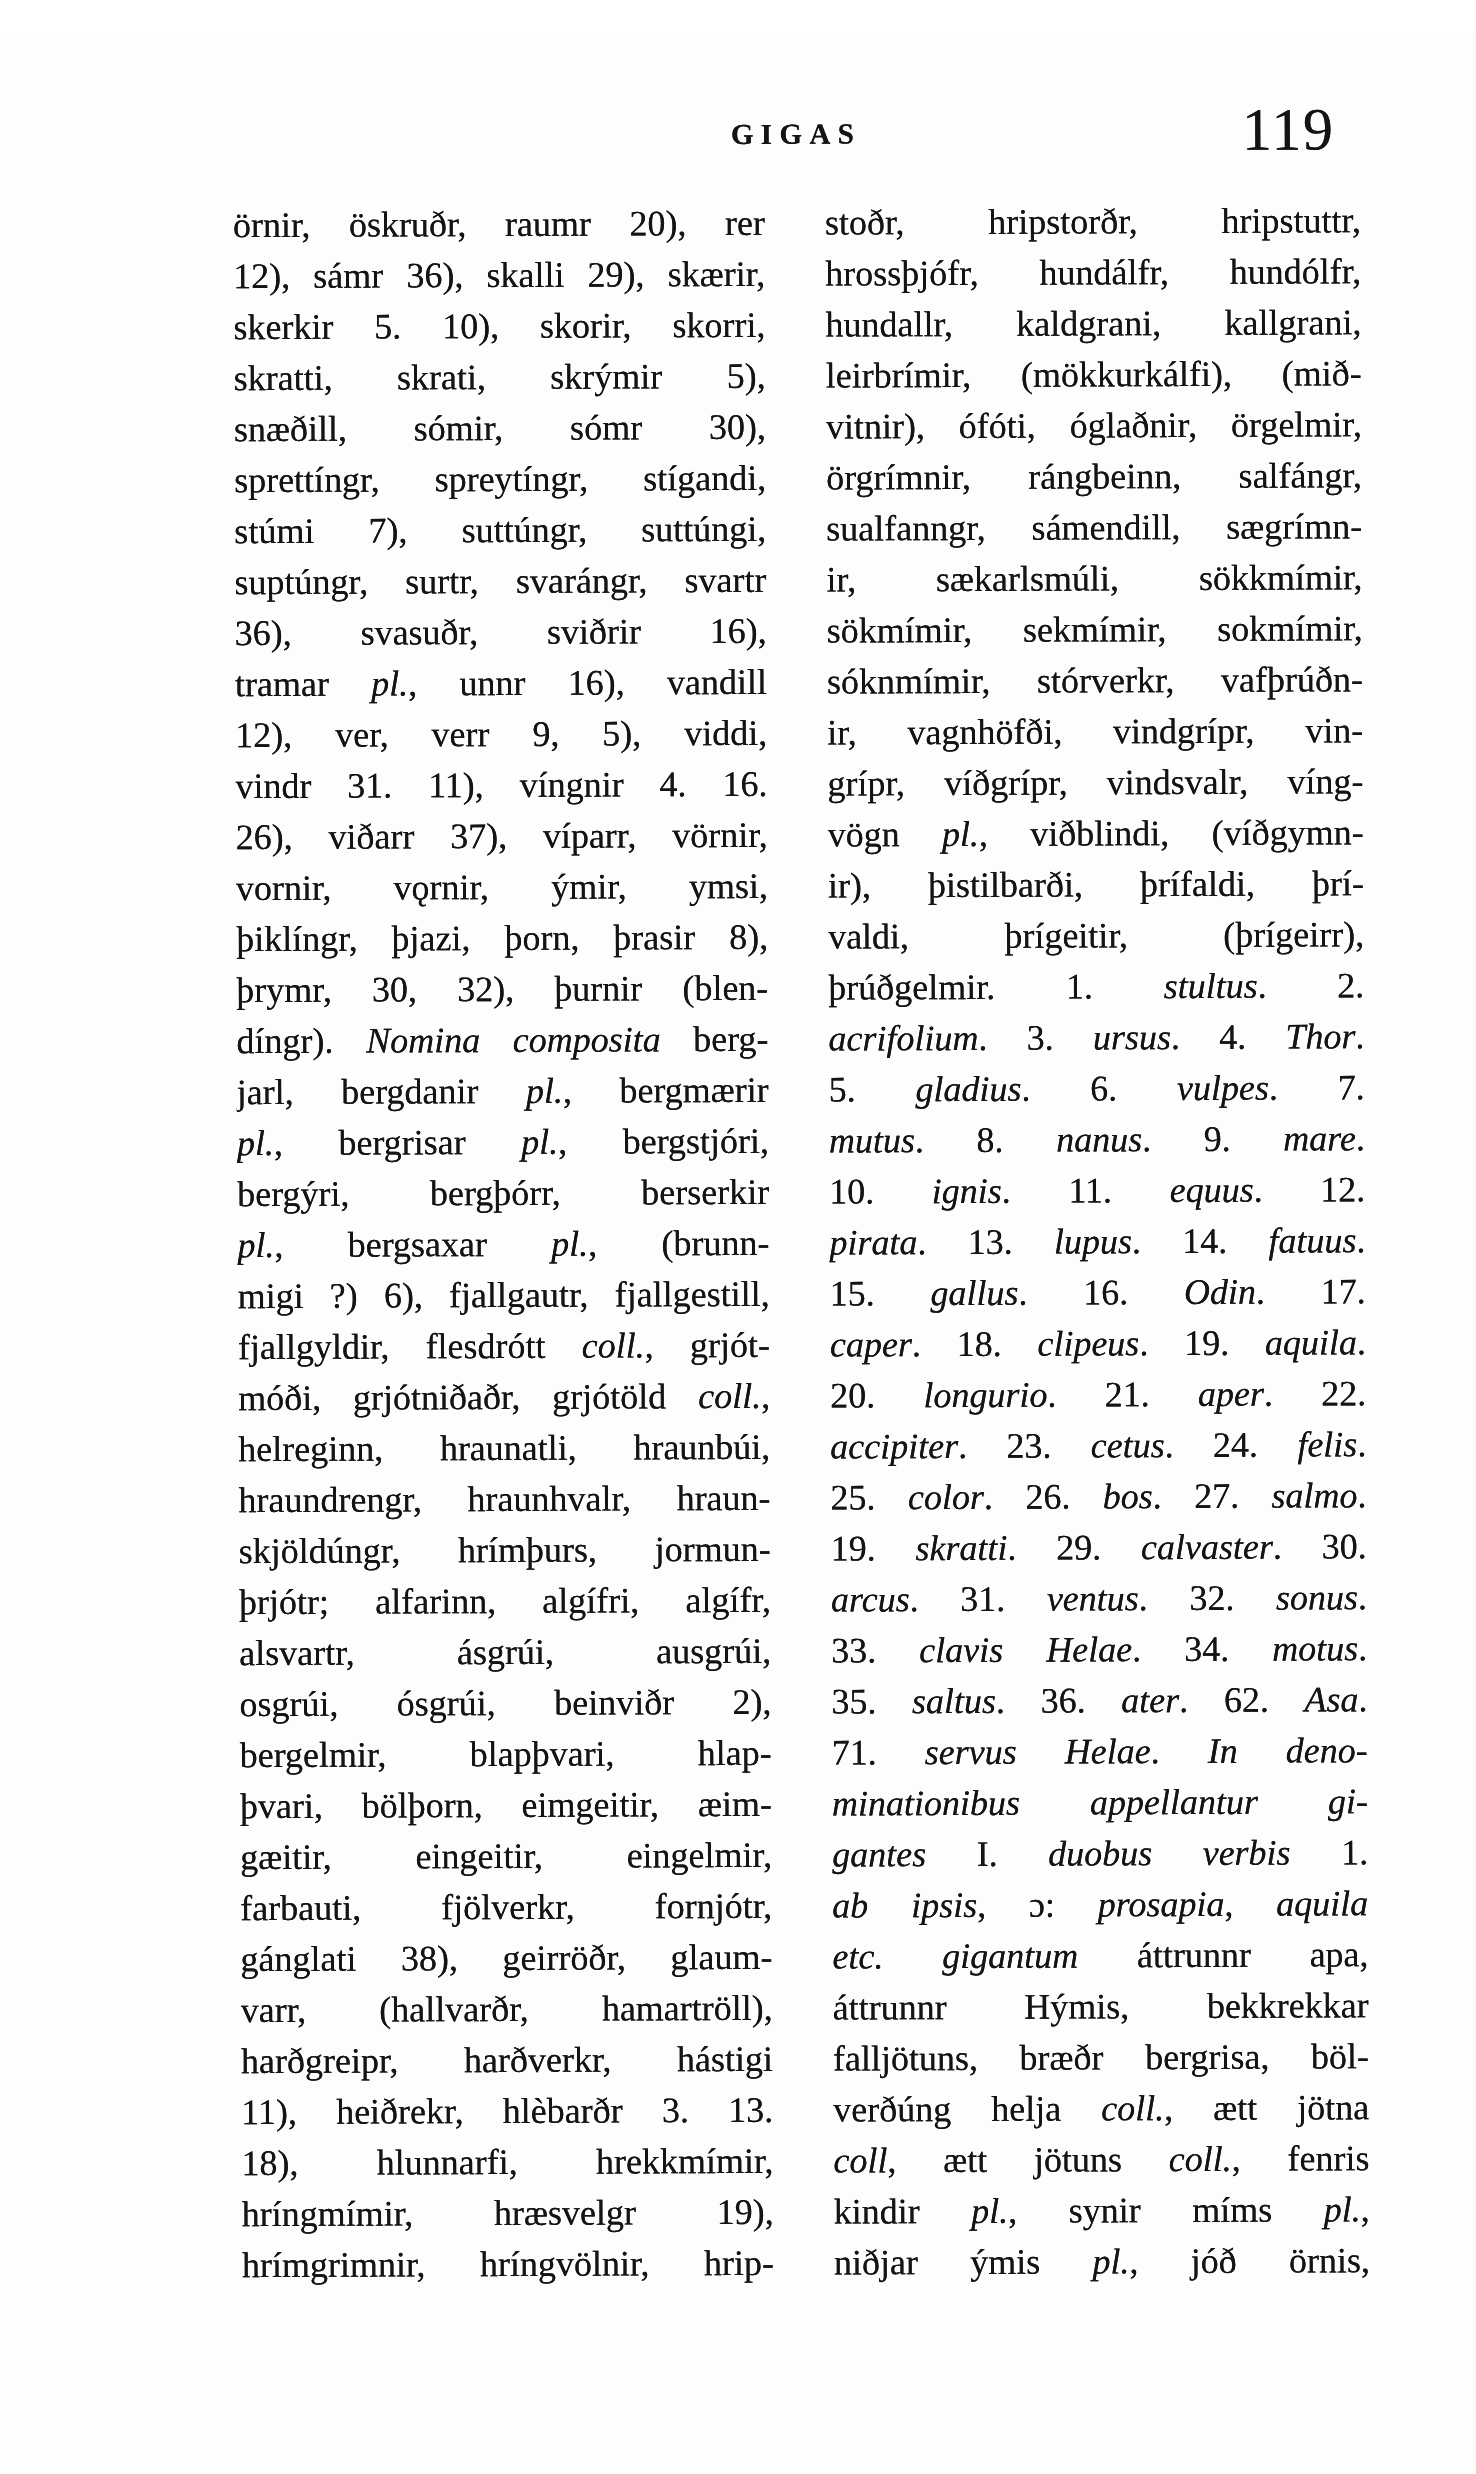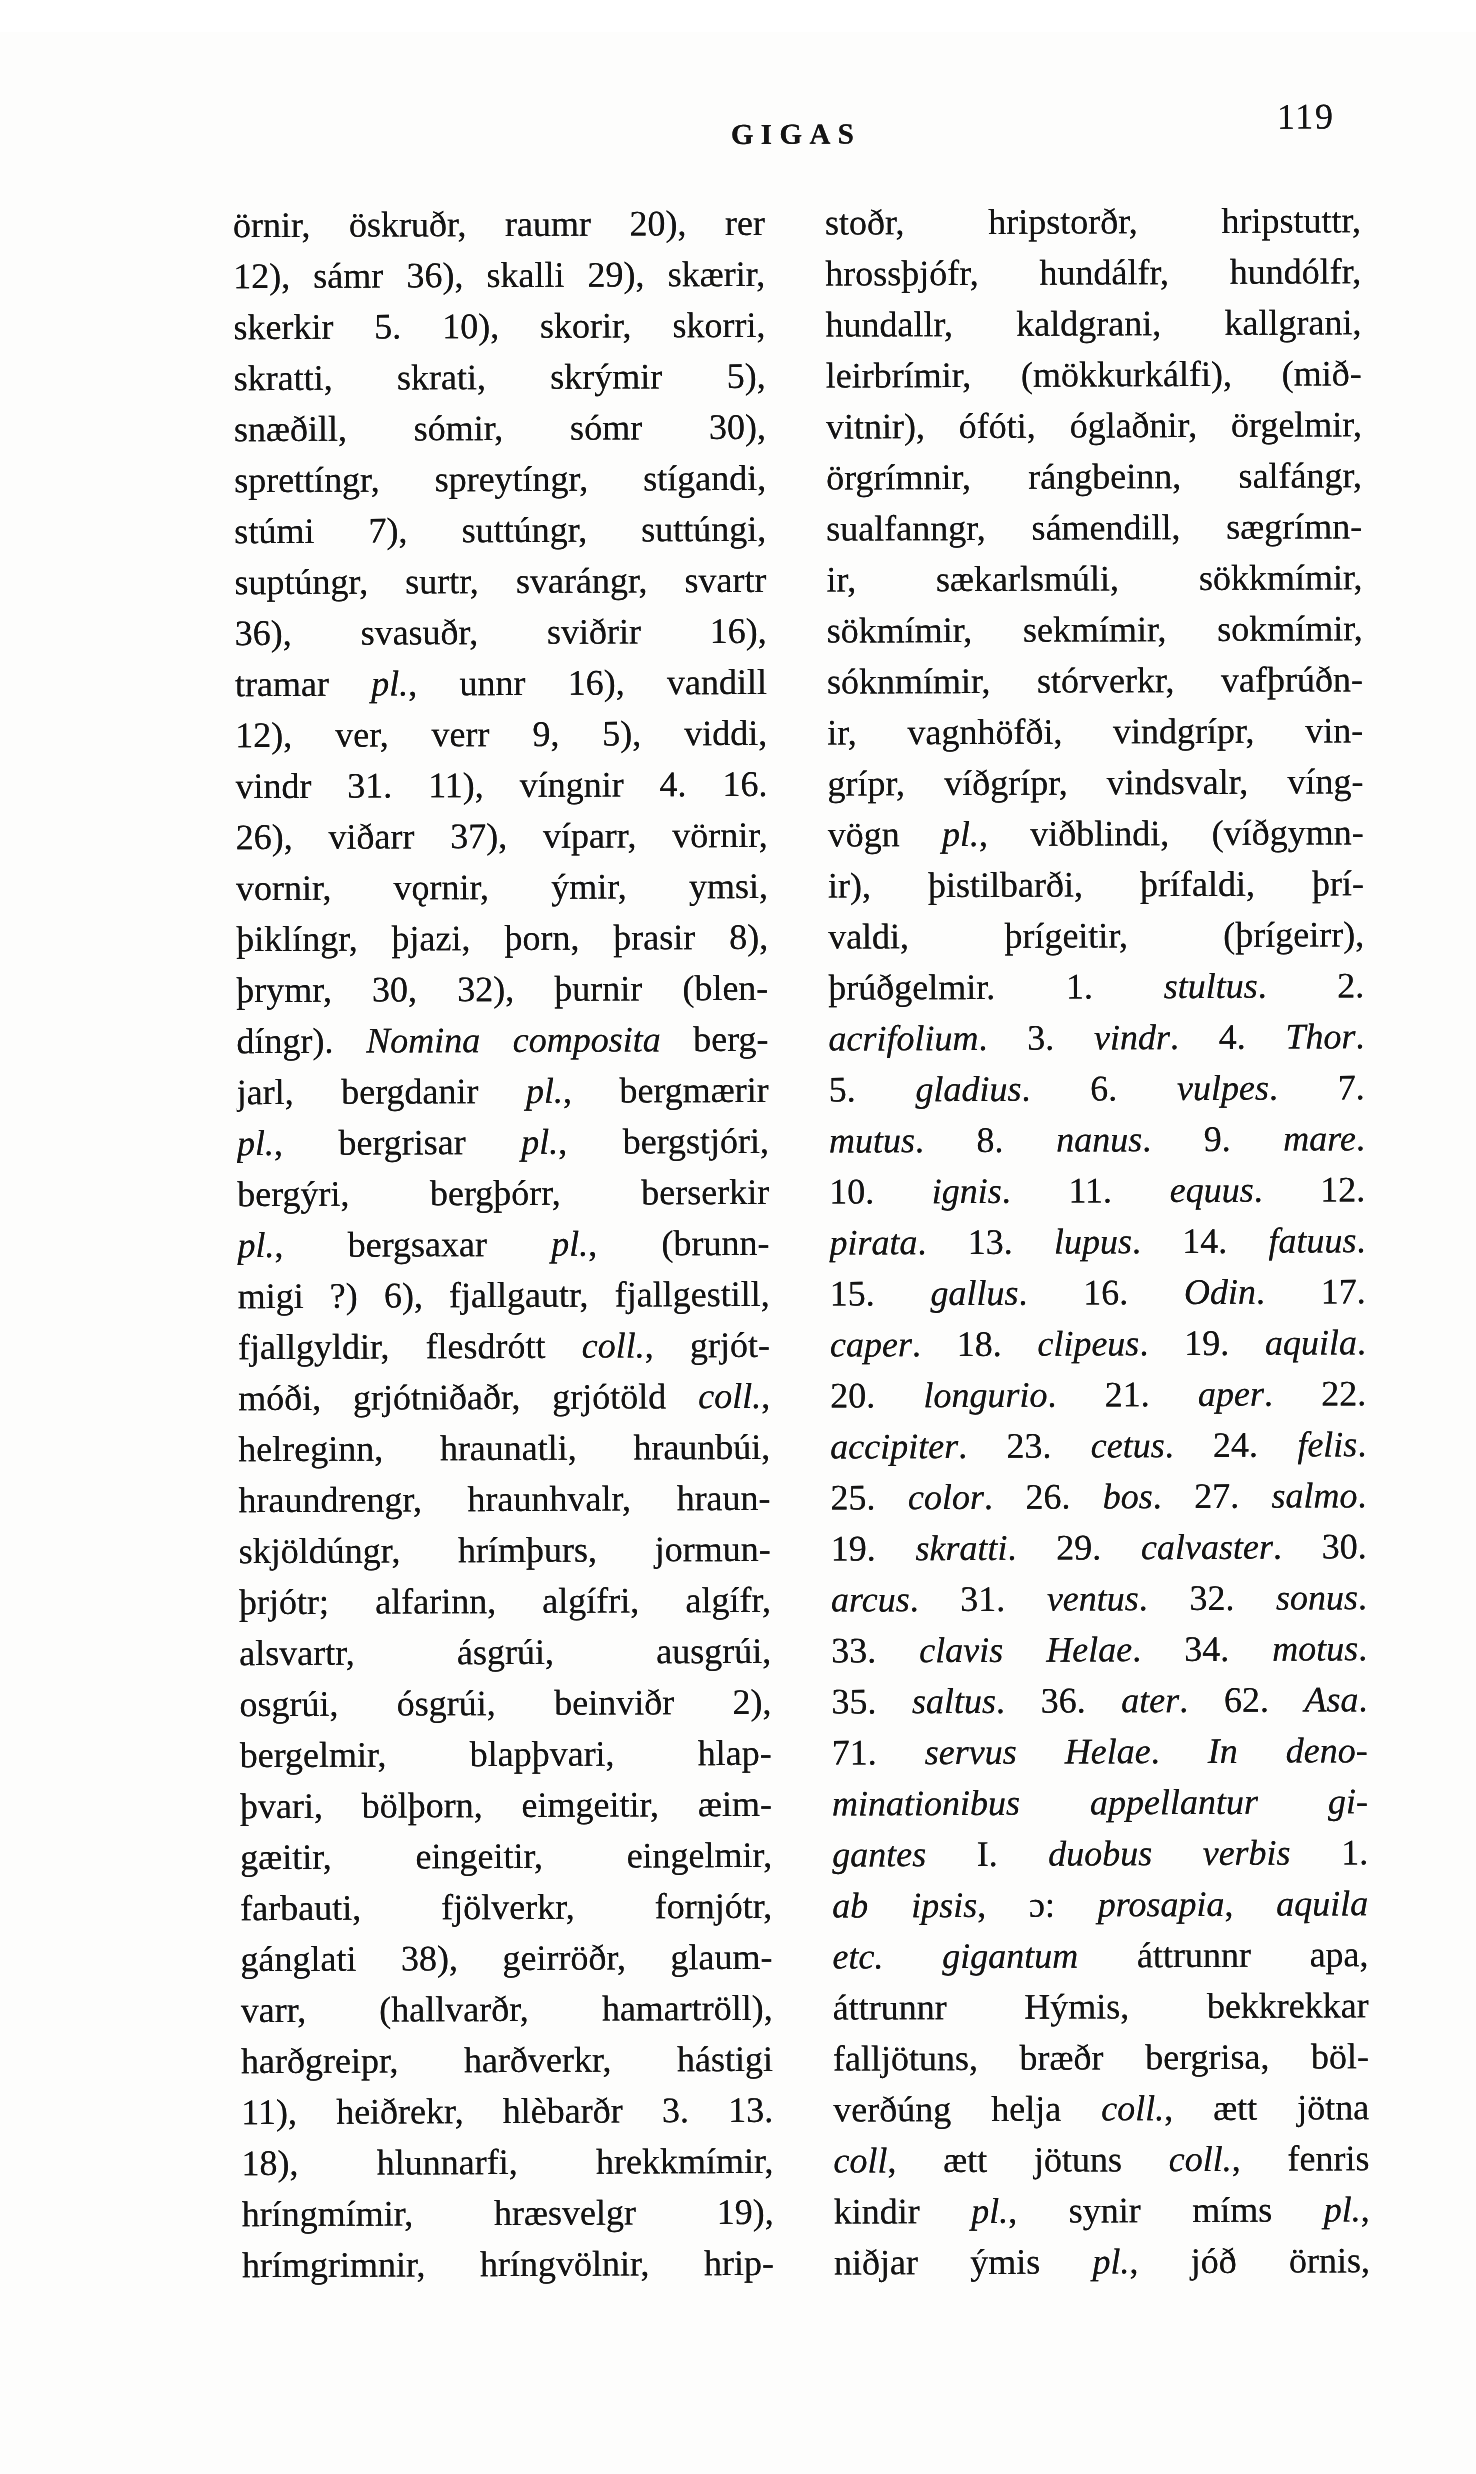--- a/index.html
+++ b/index.html
@@ -29,21 +29,21 @@
     text-align: center;
     font-size: 29px;
     font-weight: bold;
     letter-spacing: 7.4px;
     text-shadow: 0 0 0.5px rgba(0,0,0,0.85);
   }
   .page-number {
     position: absolute;
     top: 66px;
     right: 138px;
-    font-size: 36px;
+    font-size: 60px;
     font-weight: 500;
     letter-spacing: 1.6px;
     text-shadow: 0 0 0.5px rgba(0,0,0,0.85);
   }
   .col {
     position: absolute;
     top: 166px;
   }
   .col-left  { left: 237px;  width: 532px; }
   .col-right { left: 829px; width: 536px; }
@@ -119,21 +119,21 @@
         <div class="line"><span>sualfanngr, sámendill, sægrímn-</span></div>
         <div class="line"><span>ir, sækarlsmúli, sökkmímir,</span></div>
         <div class="line"><span>sökmímir, sekmímir, sokmímir,</span></div>
         <div class="line"><span>sóknmímir, stórverkr, vafþrúðn-</span></div>
         <div class="line"><span>ir, vagnhöfði, vindgrípr, vin-</span></div>
         <div class="line"><span>grípr, víðgrípr, vindsvalr, víng-</span></div>
         <div class="line"><span>vögn </span><i>pl.</i><span>, viðblindi, (víðgymn-</span></div>
         <div class="line"><span>ir), þistilbarði, þrífaldi, þrí-</span></div>
         <div class="line"><span>valdi, þrígeitir, (þrígeirr),</span></div>
         <div class="line"><span>þrúðgelmir. 1. </span><i>stultus</i><span>. 2.</span></div>
-        <div class="line"><i>acrifolium</i><span>. 3. </span><i>vindr</i><span>. 4. </span><i>Thor</i><span>.</span></div>
+        <div class="line"><i>acrifolium</i><span>. 3. </span><i>ursus</i><span>. 4. </span><i>Thor</i><span>.</span></div>
         <div class="line"><span>5. </span><i>gladius</i><span>. 6. </span><i>vulpes</i><span>. 7.</span></div>
         <div class="line"><i>mutus</i><span>. 8. </span><i>nanus</i><span>. 9. </span><i>mare</i><span>.</span></div>
         <div class="line"><span>10. </span><i>ignis</i><span>. 11. </span><i>equus</i><span>. 12.</span></div>
         <div class="line"><i>pirata</i><span>. 13. </span><i>lupus</i><span>. 14. </span><i>fatuus</i><span>.</span></div>
         <div class="line"><span>15. </span><i>gallus</i><span>. 16. </span><i>Odin</i><span>. 17.</span></div>
         <div class="line"><i>caper</i><span>. 18. </span><i>clipeus</i><span>. 19. </span><i>aquila</i><span>.</span></div>
         <div class="line"><span>20. </span><i>longurio</i><span>. 21. </span><i>aper</i><span>. 22.</span></div>
         <div class="line"><i>accipiter</i><span>. 23. </span><i>cetus</i><span>. 24. </span><i>felis</i><span>.</span></div>
         <div class="line"><span>25. </span><i>color</i><span>. 26. </span><i>bos</i><span>. 27. </span><i>salmo</i><span>.</span></div>
         <div class="line"><span>19. </span><i>skratti</i><span>. 29. </span><i>calvaster</i><span>. 30.</span></div>

